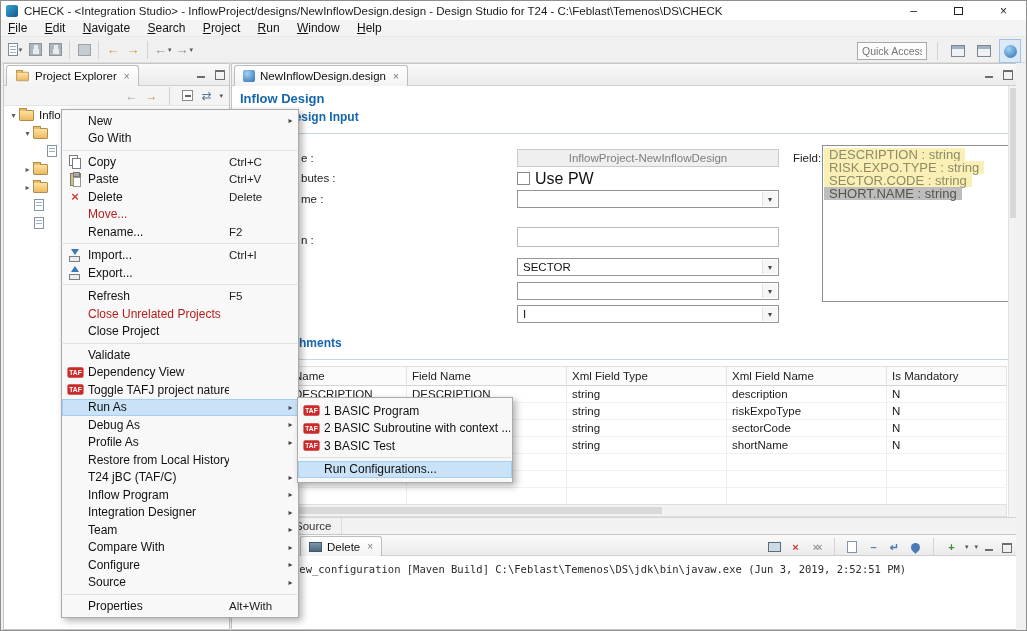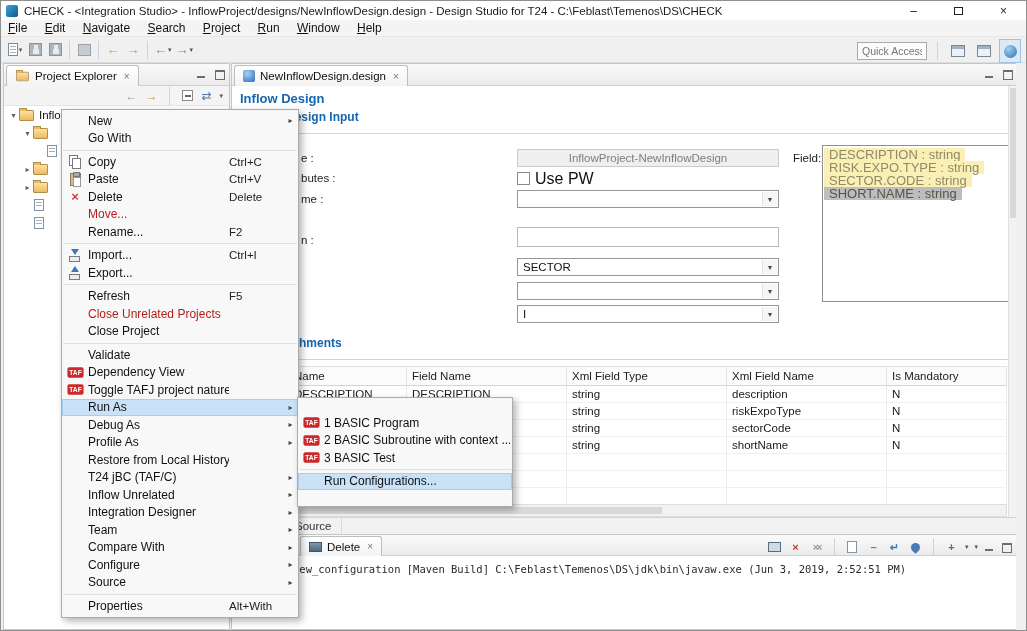--- a/index.html
+++ b/index.html
@@ -120,21 +120,21 @@
   .ic-copy::after{left:4px;top:3px}
   .ic-paste{position:relative;width:11px;height:13px;background:#cdbf92;border:1px solid #8a7b4a}
   .ic-paste::before{content:"";position:absolute;top:-2px;left:2px;width:5px;height:3px;background:#aaa;border:1px solid #777}
   .ic-paste::after{content:"";position:absolute;left:2px;top:3px;width:6px;height:8px;background:#fff;border:1px solid #999}
   .ic-del{color:#d23b3b;font-weight:bold;font-size:13px;line-height:1}
   .ic-box{position:relative;width:14px;height:14px}
   .ic-box .bx{position:absolute;bottom:0;left:1px;width:11px;height:6px;border:1px solid #7d7d7d;background:#e8edf2}
   .ic-box .ar-in{position:absolute;top:1px;left:3px;width:0;height:0;border-left:4px solid transparent;border-right:4px solid transparent;border-top:6px solid #3a78b8}
   .ic-box .ar-out{position:absolute;top:0;left:3px;width:0;height:0;border-left:4px solid transparent;border-right:4px solid transparent;border-bottom:6px solid #3a78b8}
   .ic-taf{width:17px;height:11px;background:#cc2a2a;border-radius:2px;color:#fff;font-size:7px;font-weight:bold;display:flex;align-items:center;justify-content:center;transform:scale(.95)}
-  .sub{position:absolute;left:296px;top:396px;width:216px;background:#f8f8f8;border:1px solid #ababab;box-shadow:3px 3px 7px rgba(0,0,0,.3);padding:16px 0;z-index:45}
+  .sub{position:absolute;left:296px;top:396px;width:216px;background:#f8f8f8;border:1px solid #ababab;box-shadow:3px 3px 7px rgba(0,0,0,.3);padding:4px 0;z-index:45}
 
   .right-strip{position:absolute;right:0;top:62px;width:10px;bottom:0;background:#f0f0f0}
 </style>
 </head>
 <body>
 
 <div class="app">
 
   <div class="titlebar">
     <span class="app-icon"></span>
@@ -571,21 +571,21 @@
         <span class="ctx-arrow"></span>
       </div>
     <div class="ctx-item">
         <span class="ctx-ic"></span>
         <span class="ctx-label">T24 jBC (TAF/C)</span>
         <span class="ctx-short"></span>
         <span class="ctx-arrow">▸</span>
       </div>
     <div class="ctx-item">
         <span class="ctx-ic"></span>
-        <span class="ctx-label">Inflow Unrelated</span>
+        <span class="ctx-label">Inflow Program</span>
         <span class="ctx-short"></span>
         <span class="ctx-arrow">▸</span>
       </div>
     <div class="ctx-item">
         <span class="ctx-ic"></span>
         <span class="ctx-label">Integration Designer</span>
         <span class="ctx-short"></span>
         <span class="ctx-arrow">▸</span>
       </div>
     <div class="ctx-item">

